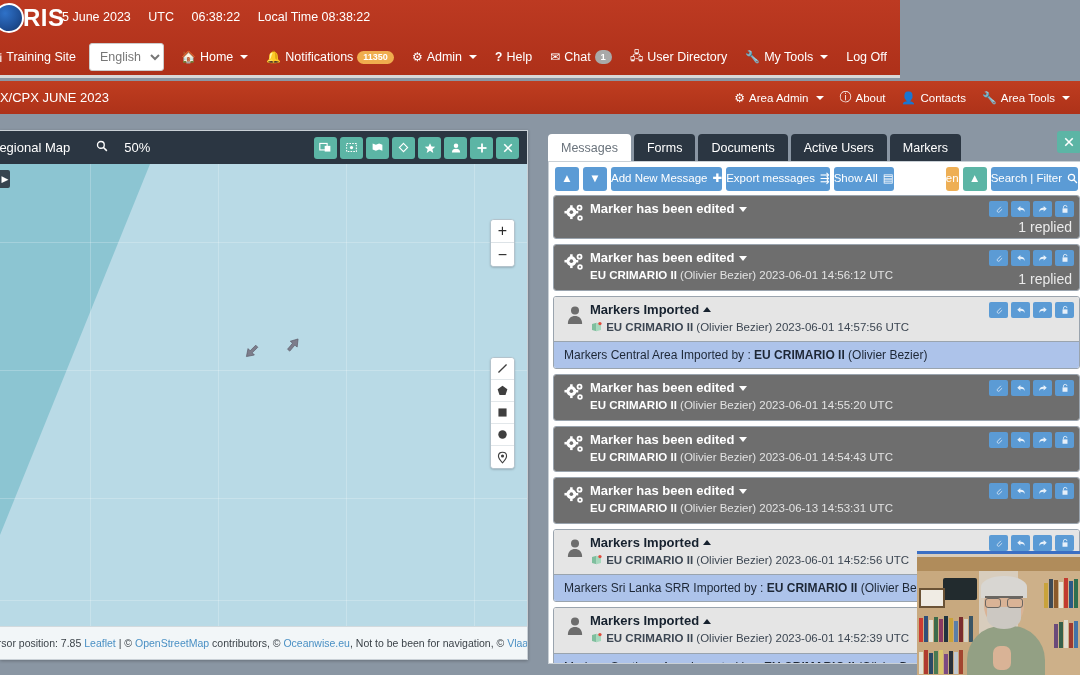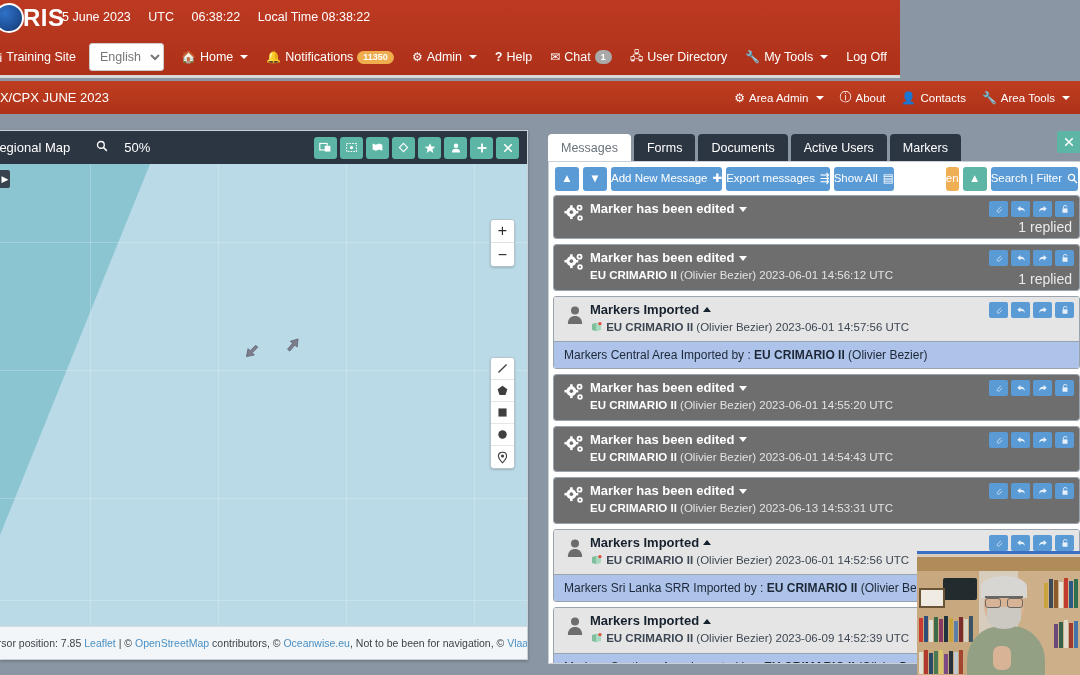--- a/index.html
+++ b/index.html
@@ -995,21 +995,21 @@
                 <span>Markers Imported</span>
                 <i class="caret-up"></i>
               </div>
               <div class="msg-meta">
                 <svg width="13" height="12" viewBox="0 0 16 16" style="vertical-align:-2px">
                     <path d="M2 4 L8 2.4 L8 13.6 L2 12 Z" fill="#7fbf9e"></path>
                     <path d="M8 2.4 L14 4 L14 12 L8 13.6 Z" fill="#a6d9bd"></path>
                     <circle cx="12.6" cy="3.4" r="2.2" fill="#e04a3c"></circle>
                   </svg>
                 <b>EU CRIMARIO II</b>
-                <span>(Olivier Bezier) 2023-06-09 14:52:39 UTC</span>
+                <span>(Olivier Bezier) 2023-06-01 14:52:39 UTC</span>
               </div>
             </div>
             <div class="msg-actions">
               <span class="abtn">
                   <svg width="10" height="10" viewBox="0 0 16 16">
                     <path d="M11 4.5 L5.5 10 a2 2 0 0 0 2.8 2.8 L13 8.2" stroke="#cfe0f2" stroke-width="1.5" fill="none"></path>
                   </svg>
                 </span>
               <span class="abtn">
                   <svg width="10" height="10" viewBox="0 0 16 16">

